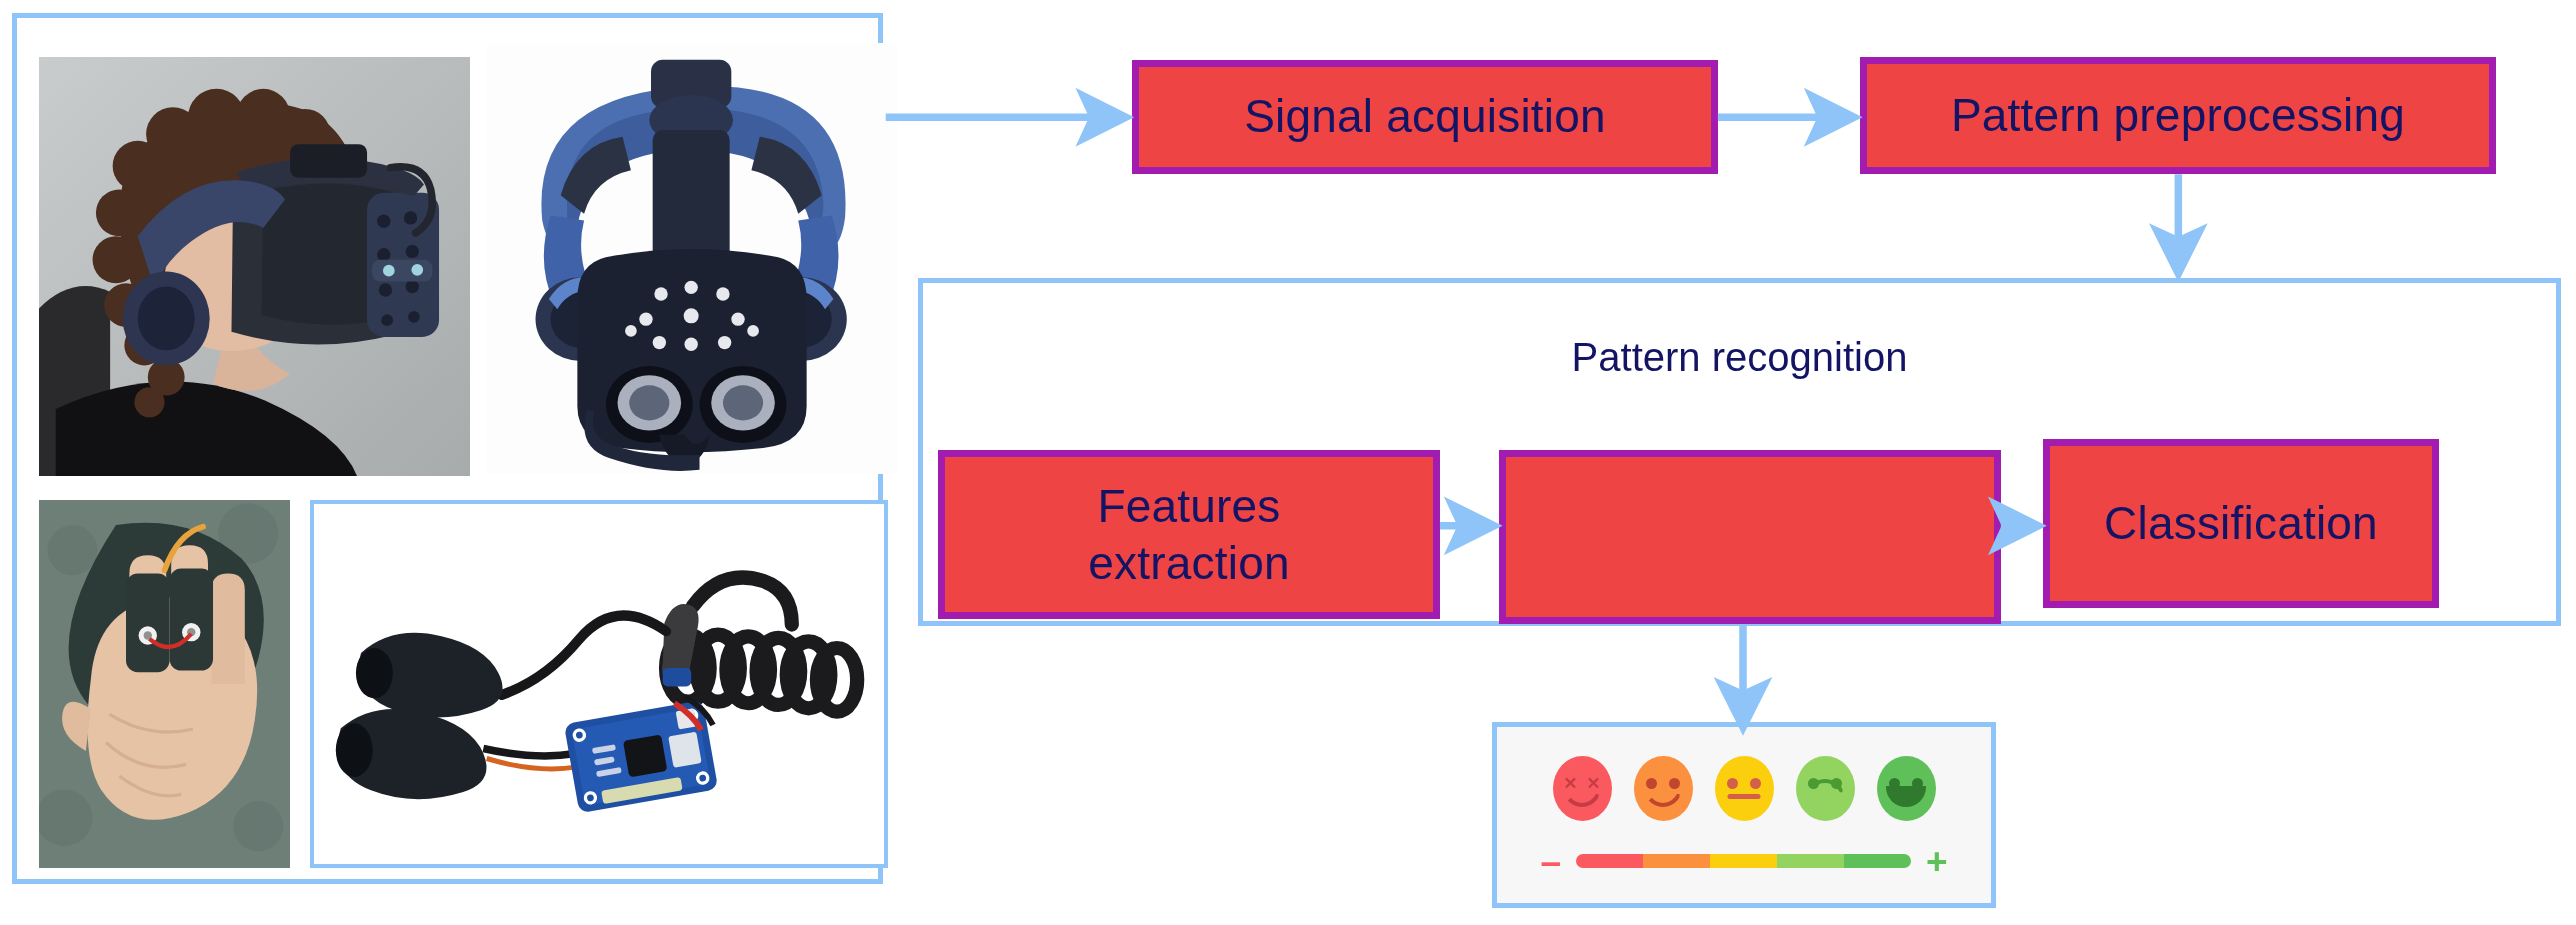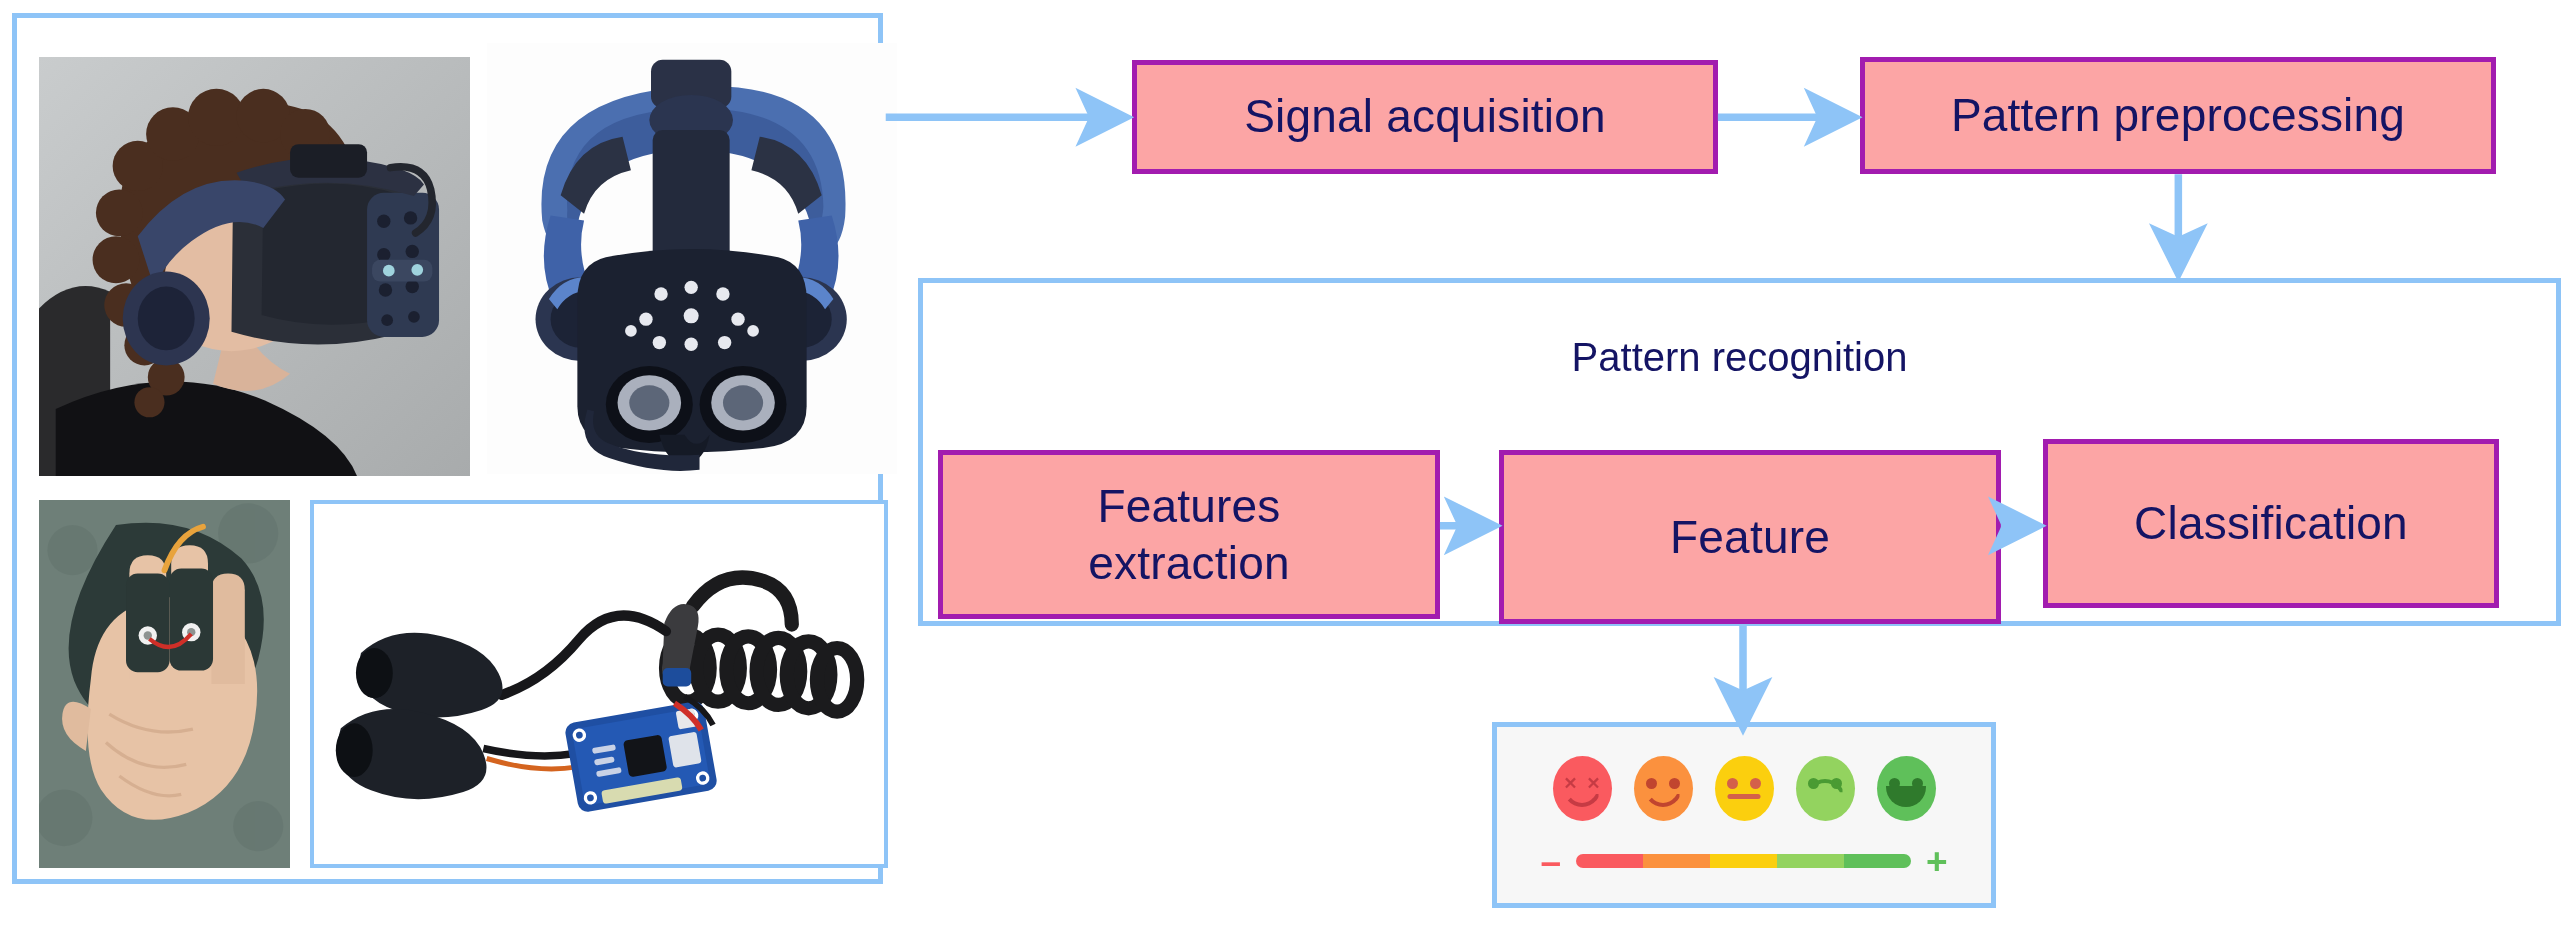--- a/index.html
+++ b/index.html
@@ -7,22 +7,22 @@
   body{
     width:2576px;height:926px;position:relative;overflow:hidden;
     font-family:"Liberation Sans","DejaVu Sans",sans-serif;
     -webkit-font-smoothing:antialiased;
   }
   .abs{position:absolute;}
 
   
   .flowbox{
     position:absolute;
-    border:5px solid #a21caf;
-    background:#fca5a5;
+    border:7px solid #a21caf;
+    background:#ef4444;
     box-sizing:border-box;
     display:flex;align-items:center;justify-content:center;
     color:#141464;
     font-size:46px;
     line-height:1.12;
     text-align:center;
     letter-spacing:0.2px;
   }
   .flowbox.two-line{line-height:1.22;margin-top:11px;}
 
@@ -49,21 +49,21 @@
   #box-pattern-recognition{
     left:918px;top:278px;width:1643px;height:348px;
     border:5px solid #8EC4F7;background:#fff;box-sizing:border-box;
   }
   #label-pattern-recognition{
     position:absolute;left:0;right:0;top:52px;text-align:center;
     color:#141464;font-size:40px;
   }
   #box-features-extraction{left:938px;top:439px;width:502px;height:169px;}
   #box-feature-selection{left:1499px;top:439px;width:502px;height:174px;}
-  #box-classification{left:2043px;top:439px;width:456px;height:169px;}
+  #box-classification{left:2043px;top:439px;width:396px;height:169px;}
 
   
   #emotion-scale{
     left:1492px;top:722px;width:504px;height:186px;
     border:5px solid #8EC4F7;background:#f7f7f7;box-sizing:border-box;
     display:flex;flex-direction:column;justify-content:center;
   }
   #emoji-row{display:flex;justify-content:center;gap:22px;margin-top:5px;}
   .emoji{width:59px;height:65px;border-radius:50%;position:relative;}
   .emoji .eye{position:absolute;width:11px;height:11px;border-radius:50%;top:22px;}
@@ -322,21 +322,20 @@
 
 <div class="flowbox two-line" id="box-features-extraction">
   <div>
     <div>Features</div>
     <div>extraction</div>
   </div>
 </div>
 
 <div class="flowbox two-line" id="box-feature-selection">
   <div>
-    <div>Feature</div>
   </div>
 </div>
 
 <div class="flowbox" id="box-classification">Classification</div>
 
 <div id="emotion-scale" class="abs">
   <div id="emoji-row">
       <div class="emoji" style="background: rgb(250, 90, 95); color: rgb(198, 59, 68);">
         <span class="eye-x l" style="color: rgb(198, 59, 68);">✕</span>
         <span class="eye-x r" style="color: rgb(198, 59, 68);">✕</span>

